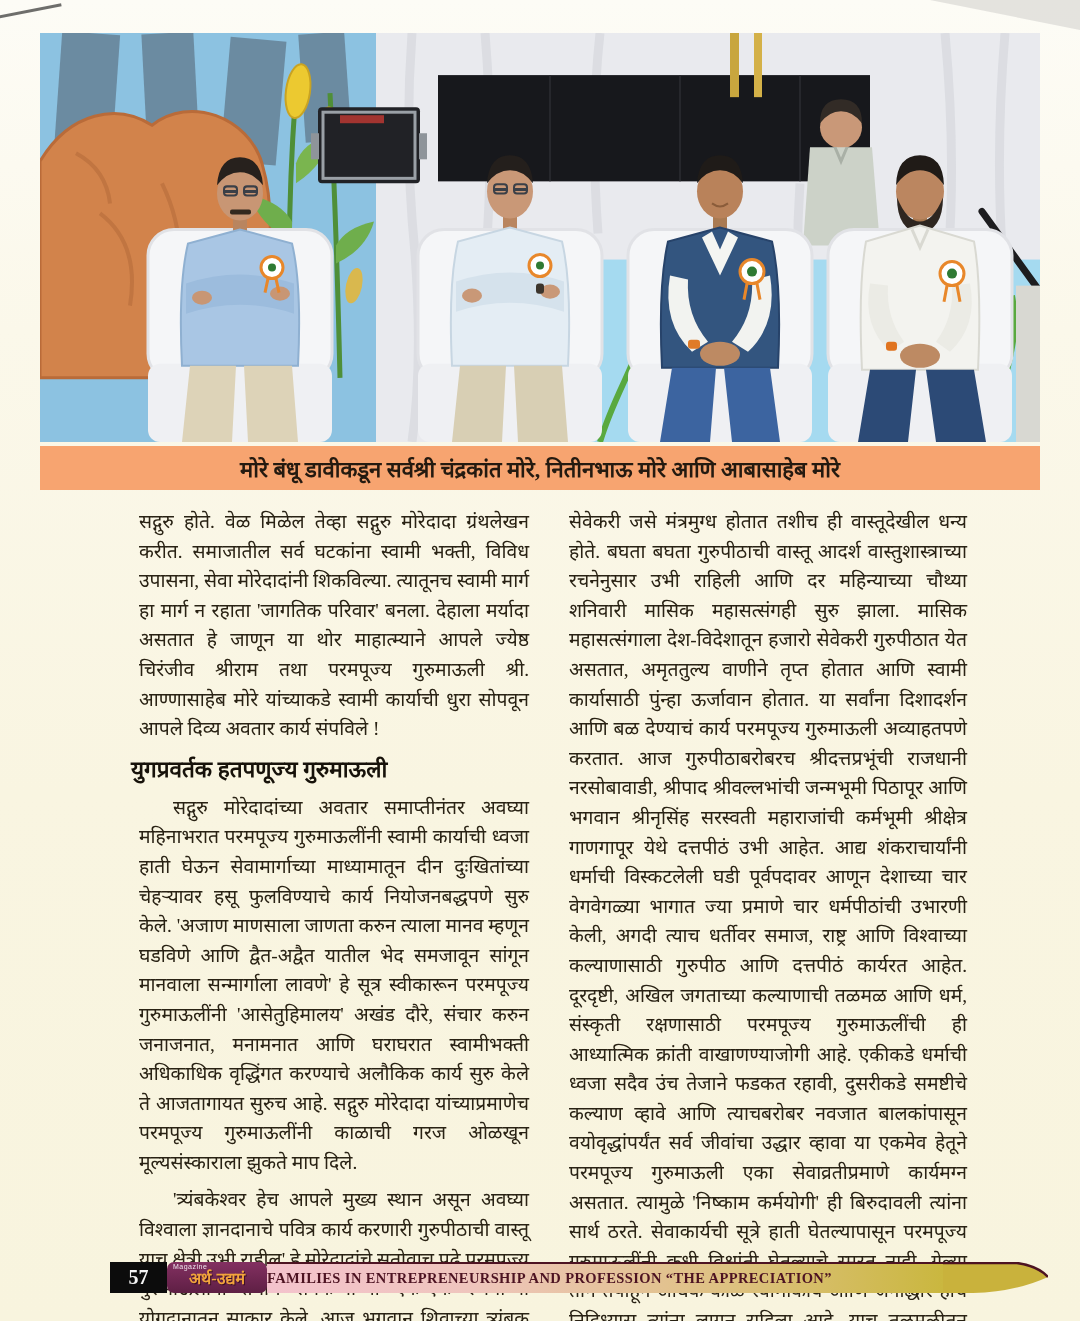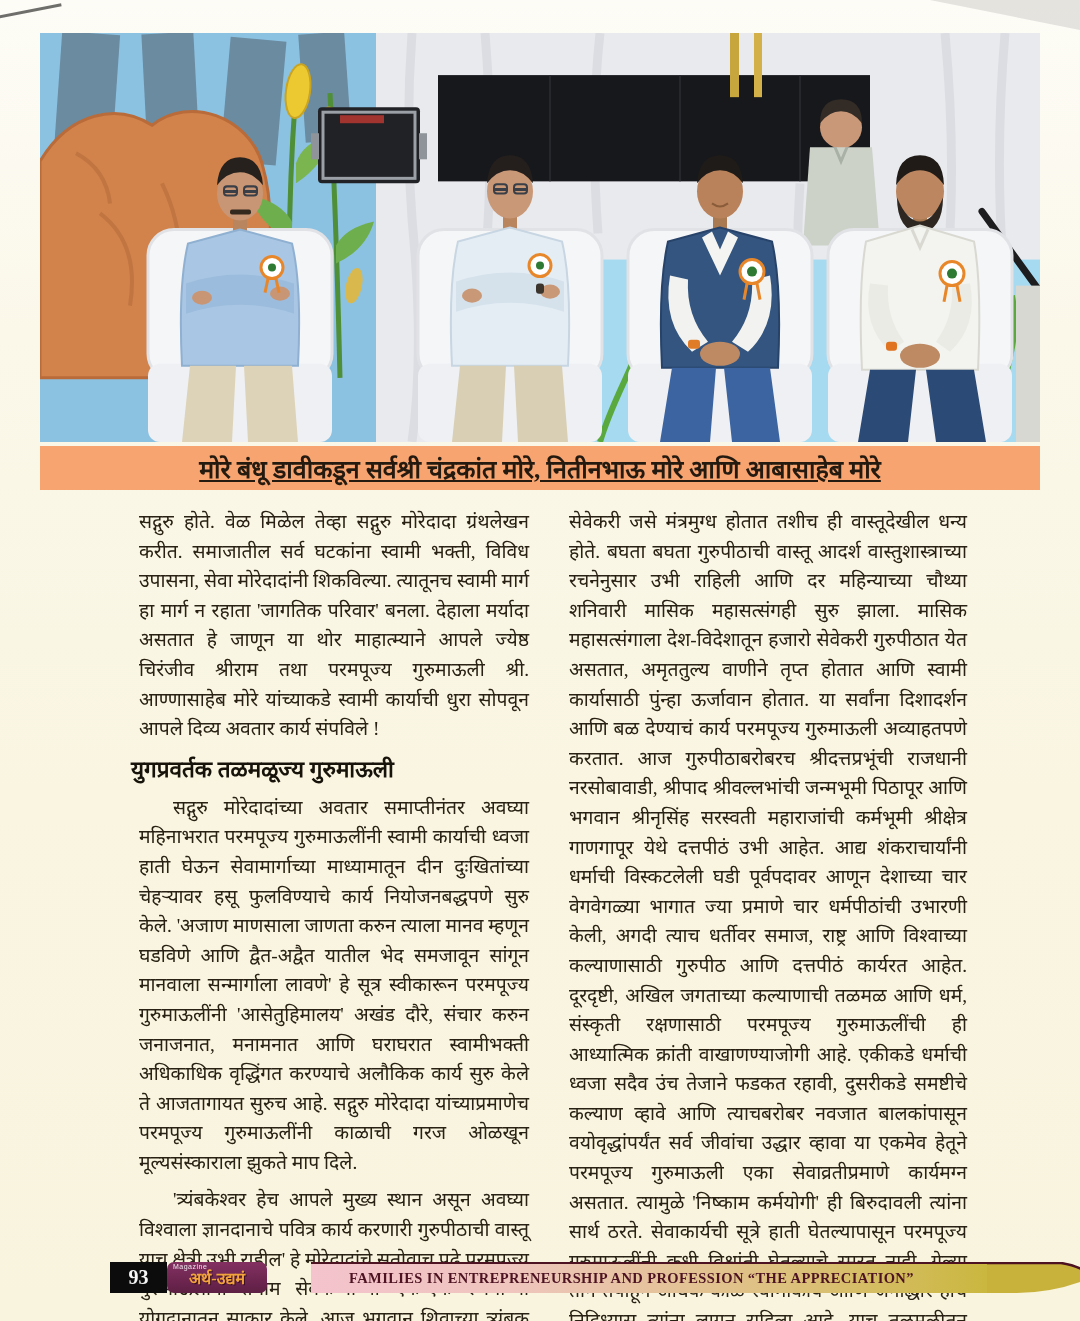--- a/index.html
+++ b/index.html
@@ -19,23 +19,22 @@
   .photo-wrap{
     position:absolute;left:40px;top:33px;width:1000px;height:409px;
     background:#e9eaee;overflow:hidden;
   }
   .photo-wrap svg{display:block;width:100%;height:100%;}
 
   .caption-bar{
     position:absolute;left:40px;top:446px;width:1000px;height:44px;
     background:#f7a470;
     display:flex;align-items:center;justify-content:center;
-    font-weight:bold;font-size:25px;color:#231softened;
+    font-weight:bold;font-size:22px;color:#231softened;
     color:#241a10;
-    text-decoration:underline;
   }
 
   .col{
     position:absolute;top:499px;
     font-size:19.3px;line-height:29.6px;color:#292214;
     text-align:justify;
   }
   .col p{margin:8px;}
   .col-left{left:131px;width:406px;}
   .col-right{left:561px;width:414px;}
@@ -63,24 +62,23 @@
     letter-spacing:.5px;font-family:"Liberation Sans",sans-serif;
   }
   .footer .logo .logo-text{
     font-size:16px;font-weight:bold;color:#f2a43c;
     text-shadow:1px 1px 0 #3a0e26;white-space:nowrap;
   }
   .footer .strip{
     width:676px;
     background:linear-gradient(90deg,#f4c3cd 0%,#efc5bd 30%,#ddc17e 70%,#cab73f 100%);
     border-top:2.5px solid #4d1322;box-sizing:border-box;
-    display:flex;align-items:center;padding-left:38px;
+    display:flex;align-items:center;
     font-weight:bold;font-size:14.5px;letter-spacing:.4px;color:#4d1322;
     white-space:nowrap;
-    margin-left:44px;
   }
   .footer .tail{width:105px;position:relative;}
   .footer .tail svg{display:block;width:105px;height:31px;}
 </style>
 </head>
 <body>
 
 <div class="page"></div>
 <div class="artifact-tl"></div>
 <div class="artifact-tr"></div>
@@ -245,31 +243,31 @@
   </g>
 </svg>
 </div>
 
 <div class="caption-bar">
   <span>मोरे बंधू डावीकडून सर्वश्री चंद्रकांत मोरे, नितीनभाऊ मोरे आणि आबासाहेब मोरे</span>
 </div>
 
 <div class="col col-left">
   <p>सद्गुरु होते. वेळ मिळेल तेव्हा सद्गुरु मोरेदादा ग्रंथलेखन करीत. समाजातील सर्व घटकांना स्वामी भक्ती, विविध उपासना, सेवा मोरेदादांनी शिकविल्या. त्यातूनच स्वामी मार्ग हा मार्ग न रहाता 'जागतिक परिवार' बनला. देहाला मर्यादा असतात हे जाणून या थोर माहात्म्याने आपले ज्येष्ठ चिरंजीव श्रीराम तथा परमपूज्य गुरुमाऊली श्री. आण्णासाहेब मोरे यांच्याकडे स्वामी कार्याची धुरा सोपवून आपले दिव्य अवतार कार्य संपविले !</p>
-  <h2 class="section-heading">युगप्रवर्तक तळमळूज्य गुरुमाऊली</h2>
+  <h2 class="section-heading">युगप्रवर्तक हतपणूज्य गुरुमाऊली</h2>
   <p class="indent">सद्गुरु मोरेदादांच्या अवतार समाप्तीनंतर अवघ्या महिनाभरात परमपूज्य गुरुमाऊलींनी स्वामी कार्याची ध्वजा हाती घेऊन सेवामार्गाच्या माध्यामातून दीन दुःखितांच्या चेहऱ्यावर हसू फुलविण्याचे कार्य नियोजनबद्धपणे सुरु केले. 'अजाण माणसाला जाणता करुन त्याला मानव म्हणून घडविणे आणि द्वैत-अद्वैत यातील भेद समजावून सांगून मानवाला सन्मार्गाला लावणे' हे सूत्र स्वीकारून परमपूज्य गुरुमाऊलींनी 'आसेतुहिमालय' अखंड दौरे, संचार करुन जनाजनात, मनामनात आणि घराघरात स्वामीभक्ती अधिकाधिक वृद्धिंगत करण्याचे अलौकिक कार्य सुरु केले ते आजतागायत सुरुच आहे. सद्गुरु मोरेदादा यांच्याप्रमाणेच परमपूज्य गुरुमाऊलींनी काळाची गरज ओळखून मूल्यसंस्काराला झुकते माप दिले.</p>
   <p class="indent">'त्र्यंबकेश्वर हेच आपले मुख्य स्थान असून अवघ्या विश्वाला ज्ञानदानाचे पवित्र कार्य करणारी गुरुपीठाची वास्तू याच क्षेत्री उभी राहील' हे मोरेदादांचे सुतोवाच पुढे परमपूज्य गुरुमाऊलींनी तमाम सेवेकऱ्यांच्या एक-एक रुपयाच्या योगदानातून साकार केले. आज भगवान शिवाच्या त्र्यंबक नगरीत मोठ्या दिमाखात उभी असलेली श्रीगुरुपीठाची पवित्र वास्तू अखिल जगताला मार्गदर्शनाचे कार्य करते. परमपूज्य गुरुमाऊलींच्या अमृततुल्य हितगुजाने लाखो</p>
 </div>
 
 <div class="col col-right">
   <p>सेवेकरी जसे मंत्रमुग्ध होतात तशीच ही वास्तूदेखील धन्य होते. बघता बघता गुरुपीठाची वास्तू आदर्श वास्तुशास्त्राच्या रचनेनुसार उभी राहिली आणि दर महिन्याच्या चौथ्या शनिवारी मासिक महासत्संगही सुरु झाला. मासिक महासत्संगाला देश-विदेशातून हजारो सेवेकरी गुरुपीठात येत असतात, अमृततुल्य वाणीने तृप्त होतात आणि स्वामी कार्यासाठी पुंन्हा ऊर्जावान होतात. या सर्वांना दिशादर्शन आणि बळ देण्याचं कार्य परमपूज्य गुरुमाऊली अव्याहतपणे करतात. आज गुरुपीठाबरोबरच श्रीदत्तप्रभूंची राजधानी नरसोबावाडी, श्रीपाद श्रीवल्लभांची जन्मभूमी पिठापूर आणि भगवान श्रीनृसिंह सरस्वती महाराजांची कर्मभूमी श्रीक्षेत्र गाणगापूर येथे दत्तपीठं उभी आहेत. आद्य शंकराचार्यांनी धर्माची विस्कटलेली घडी पूर्वपदावर आणून देशाच्या चार वेगवेगळ्या भागात ज्या प्रमाणे चार धर्मपीठांची उभारणी केली, अगदी त्याच धर्तीवर समाज, राष्ट्र आणि विश्वाच्या कल्याणासाठी गुरुपीठ आणि दत्तपीठं कार्यरत आहेत. दूरदृष्टी, अखिल जगताच्या कल्याणाची तळमळ आणि धर्म, संस्कृती रक्षणासाठी परमपूज्य गुरुमाऊलींची ही आध्यात्मिक क्रांती वाखाणण्याजोगी आहे. एकीकडे धर्माची ध्वजा सदैव उंच तेजाने फडकत रहावी, दुसरीकडे समष्टीचे कल्याण व्हावे आणि त्याचबरोबर नवजात बालकांपासून वयोवृद्धांपर्यंत सर्व जीवांचा उद्धार व्हावा या एकमेव हेतूने परमपूज्य गुरुमाऊली एका सेवाव्रतीप्रमाणे कार्यमग्न असतात. त्यामुळे 'निष्काम कर्मयोगी' ही बिरुदावली त्यांना सार्थ ठरते. सेवाकार्यची सूत्रे हाती घेतल्यापासून परमपूज्य गुरुमाऊलींनी कधी विश्रांती घेतल्याचे स्मरत नाही. गेल्या तीन तपाहून अधिक काळ स्वामीकार्य आणि जनोद्धार हाच निदिध्यास त्यांना लागून राहिला आहे. याच तळमळीतून सेवामार्गाच्या अठरा विभागांची निर्मिती झाली आणि ग्राम व नागरी विकास अभियान ही चळवळ उभी राहिली. अठरा विभागांमध्ये मूल्यसंस्कार, युवाप्रबोधन विभागाला</p>
 </div>
 
 <div class="footer">
-  <div class="pageno">93</div>
+  <div class="pageno">57</div>
   <div class="logo">
     <span class="mag">Magazine</span>
     <span class="logo-text">अर्थ-उद्यमं</span>
   </div>
   <div class="strip">
     <span>FAMILIES IN ENTREPRENEURSHIP AND PROFESSION “THE APPRECIATION”</span>
   </div>
   <div class="tail">
     <svg viewBox="0 0 105 31" preserveAspectRatio="none">
       <path d="M0,0 H72 Q94,3 105,15 Q72,30 30,31 H0 Z" fill="#c9b23c"></path>

